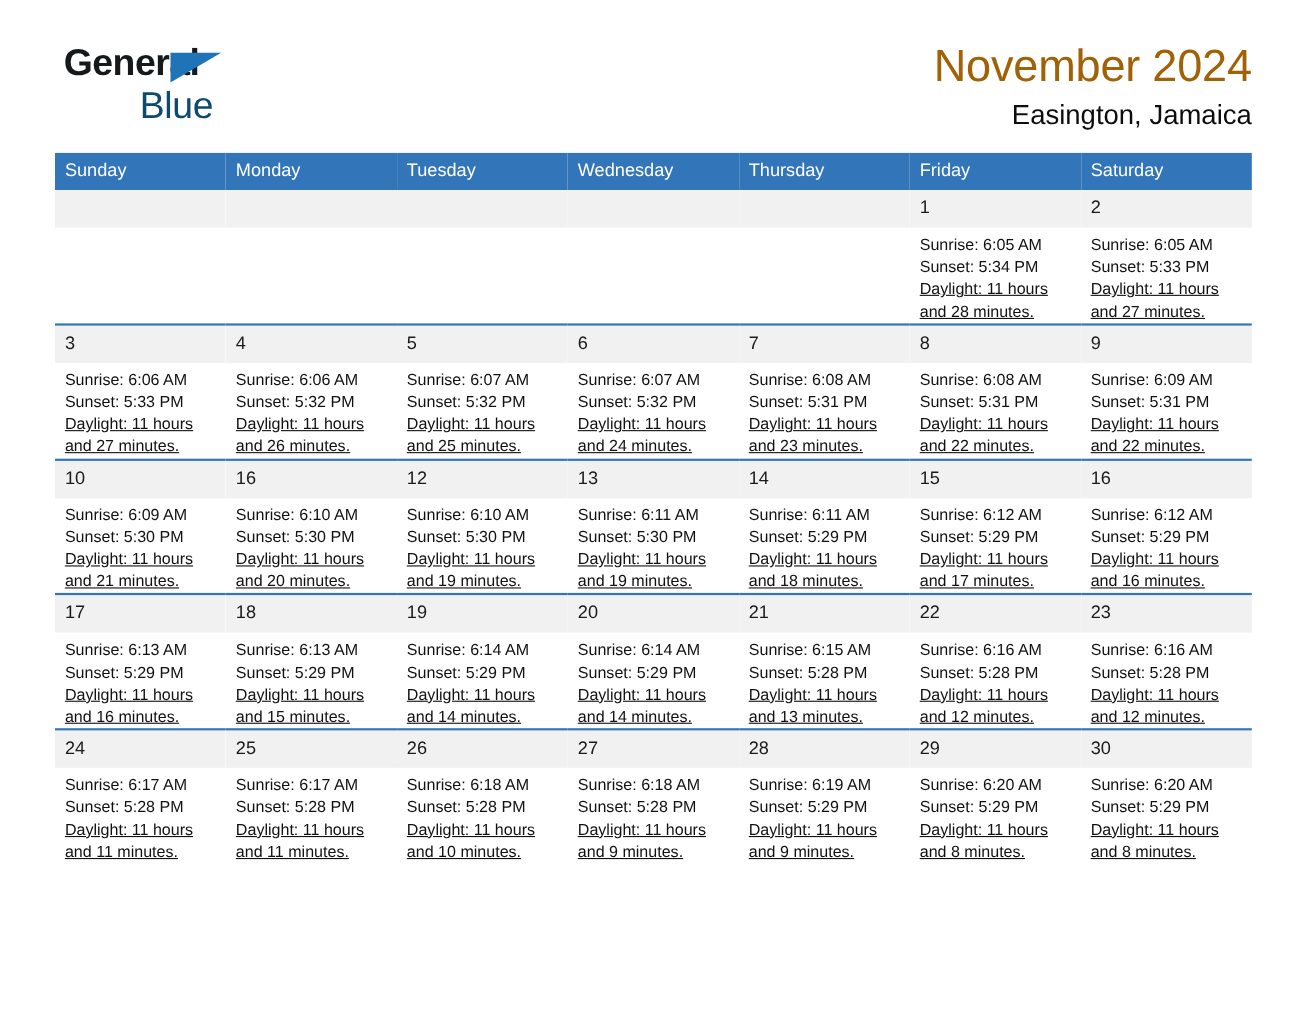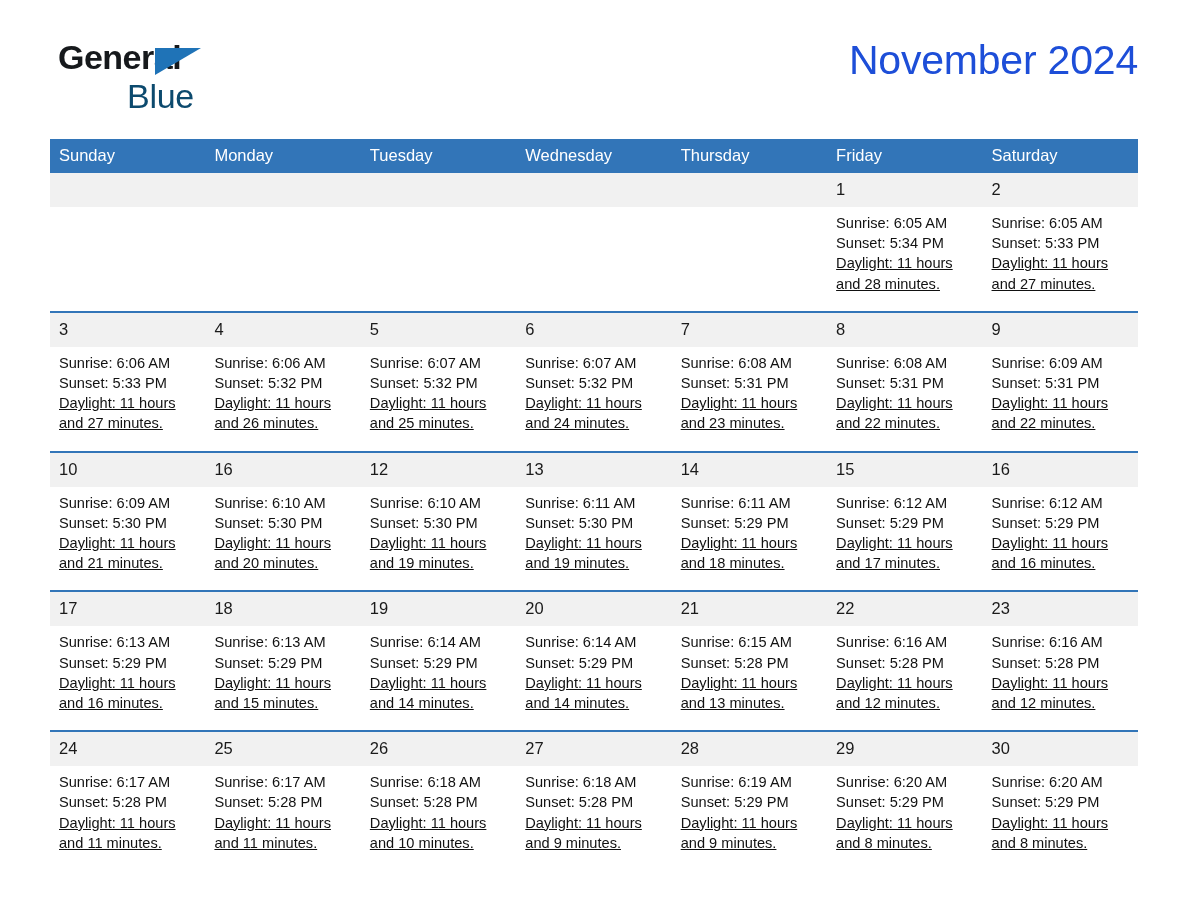--- a/index.html
+++ b/index.html
@@ -64,21 +64,21 @@
     margin-left: 69px;
     margin-top: 1px;
     letter-spacing: -0.3px;
   }
   .title-block {
     text-align: right;
   }
   .cal-title {
     font-size: 41px;
     font-weight: 400;
-    color: #1d4ed8;
+    color: #a16207;
     line-height: 1.08;
     letter-spacing: -0.2px;
   }
   .cal-subtitle {
     font-size: 25px;
     font-weight: 400;
     color: #0d0d0d;
     margin-top: 10px;
     line-height: 1.1;
   }
@@ -121,21 +121,21 @@
     line-height: 1;
     padding: 8px 0 9px 9px;
     height: 17px;
     box-sizing: content-box;
     min-height: 17px;
   }
   .daynum:empty {
     min-height: 17px;
   }
   .cellbody {
-    padding: 6px 10px 17px 9px;
+    padding: 6px 10px 0 9px;
     font-size: 14.6px;
     line-height: 20.2px;
     color: #111111;
   }
   .cellbody div {
     white-space: nowrap;
   }
   .cellbody .daylight {
     white-space: normal;
     text-decoration: underline;
@@ -151,20 +151,21 @@
 
   <div class="header">
 
     <div class="logo">
       <span class="logo-row1"><span>General</span><span class="logo-tri"></span></span>
       <span class="logo-row2">Blue</span>
     </div>
 
     <div class="title-block">
       <div class="cal-title">November 2024</div>
+      <div class="cal-subtitle">Easington, Jamaica</div>
     </div>
 
   </div>
 
   <table class="calendar">
     <thead>
       <tr>
         <th>Sunday</th>
         <th>Monday</th>
         <th>Tuesday</th>

